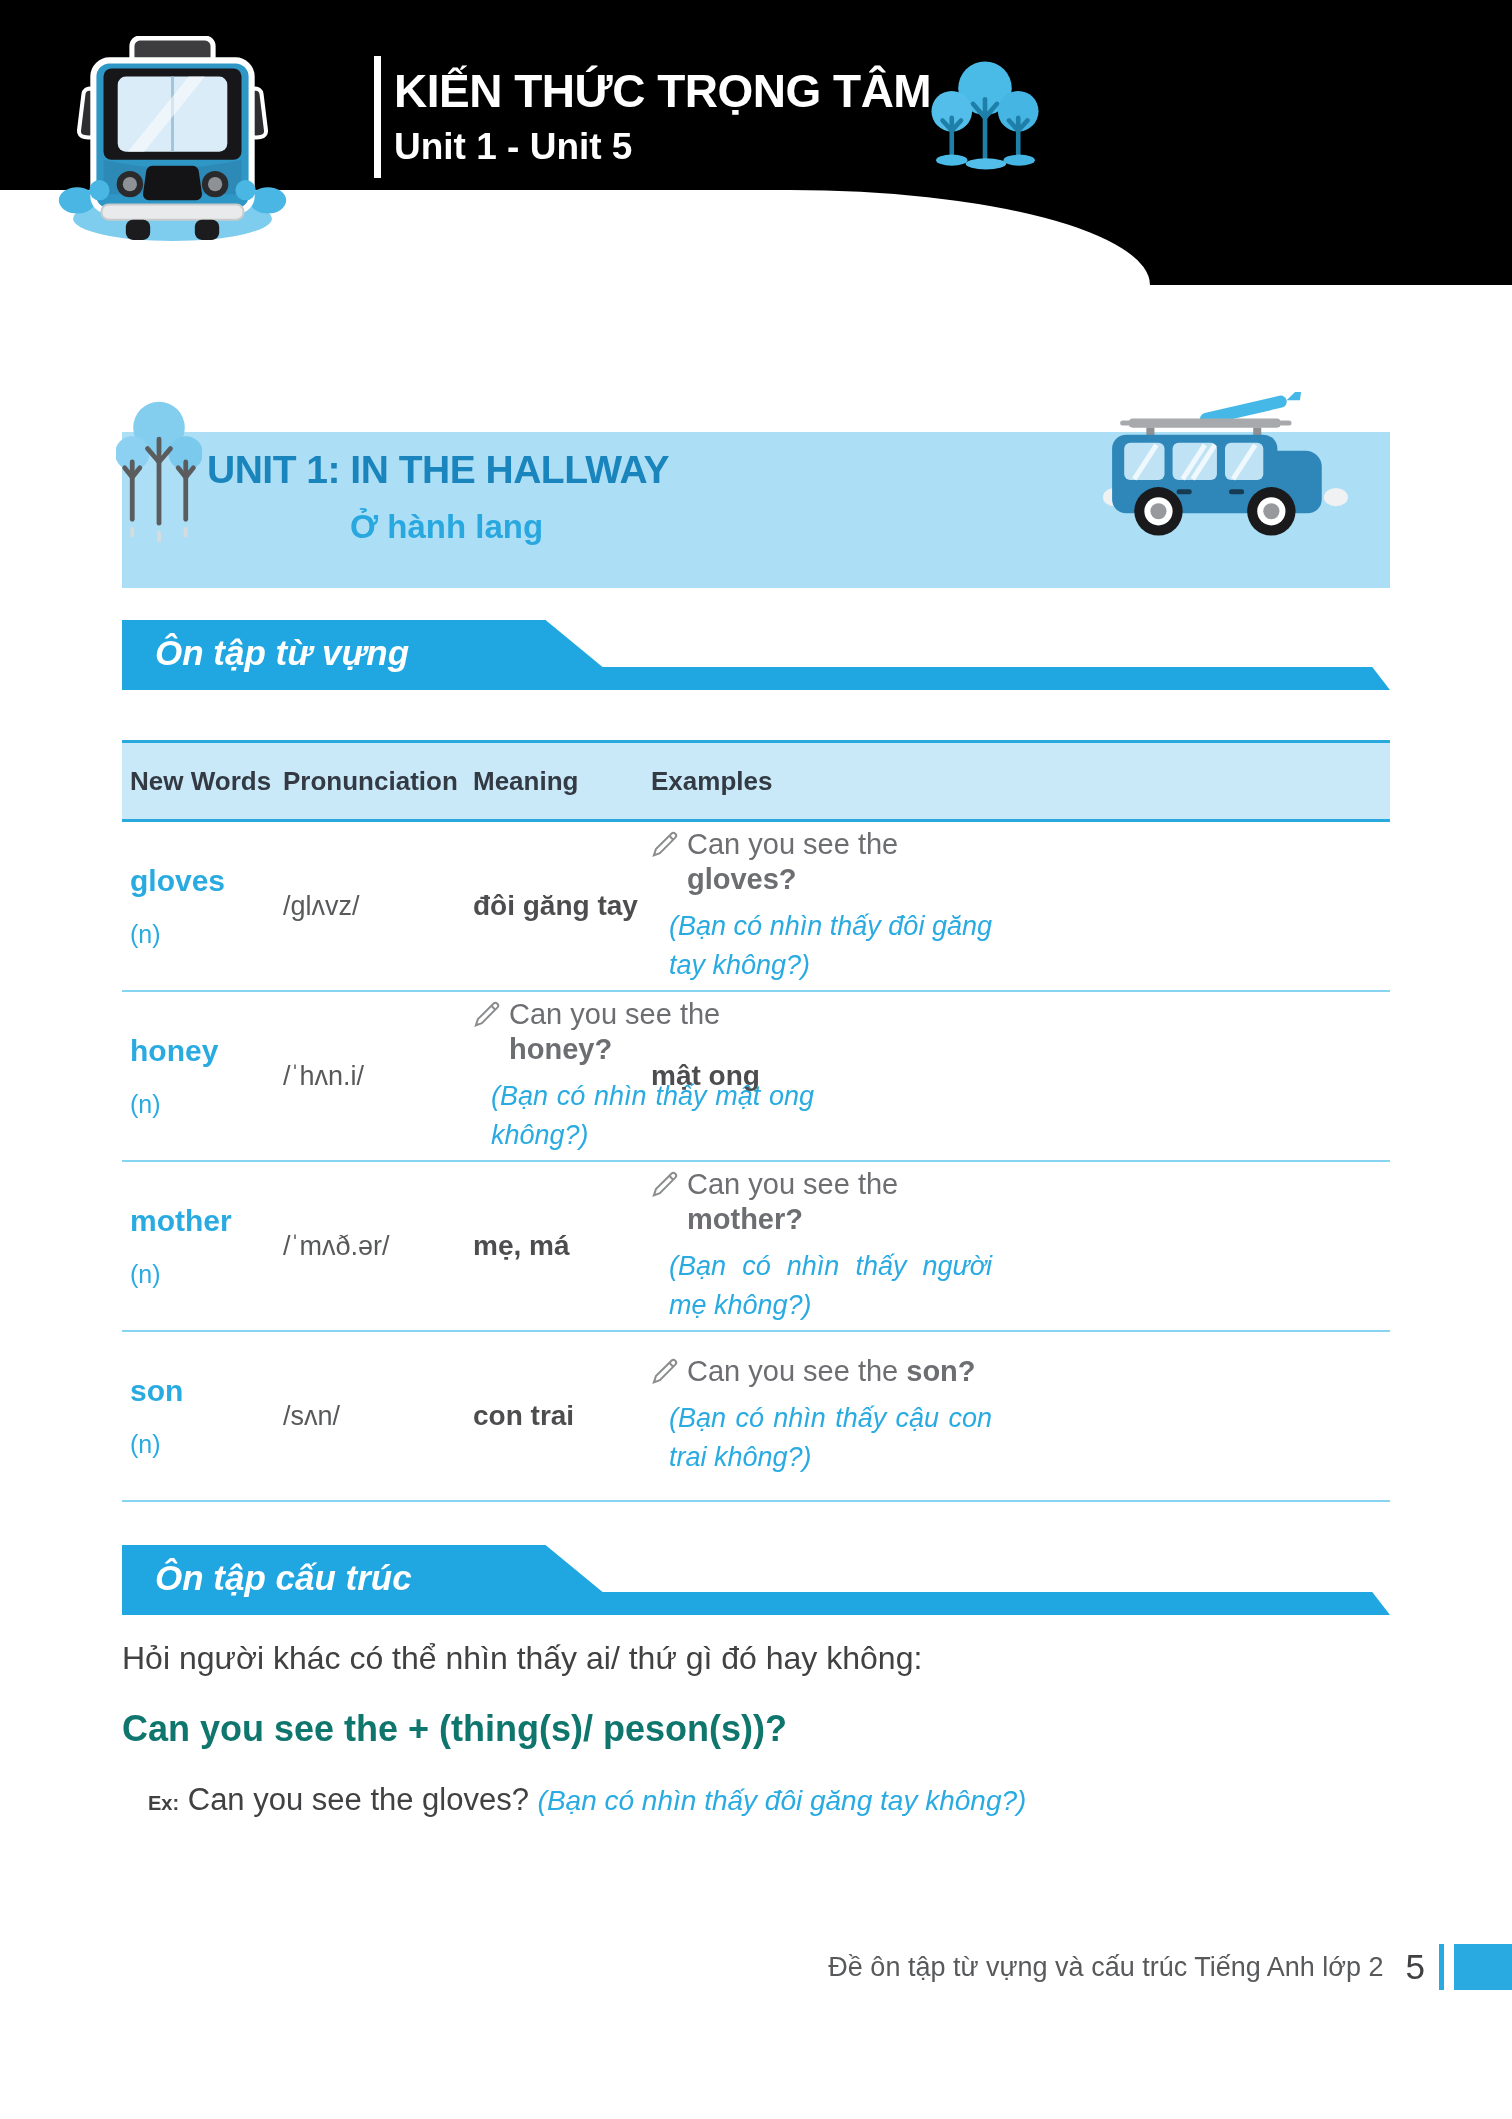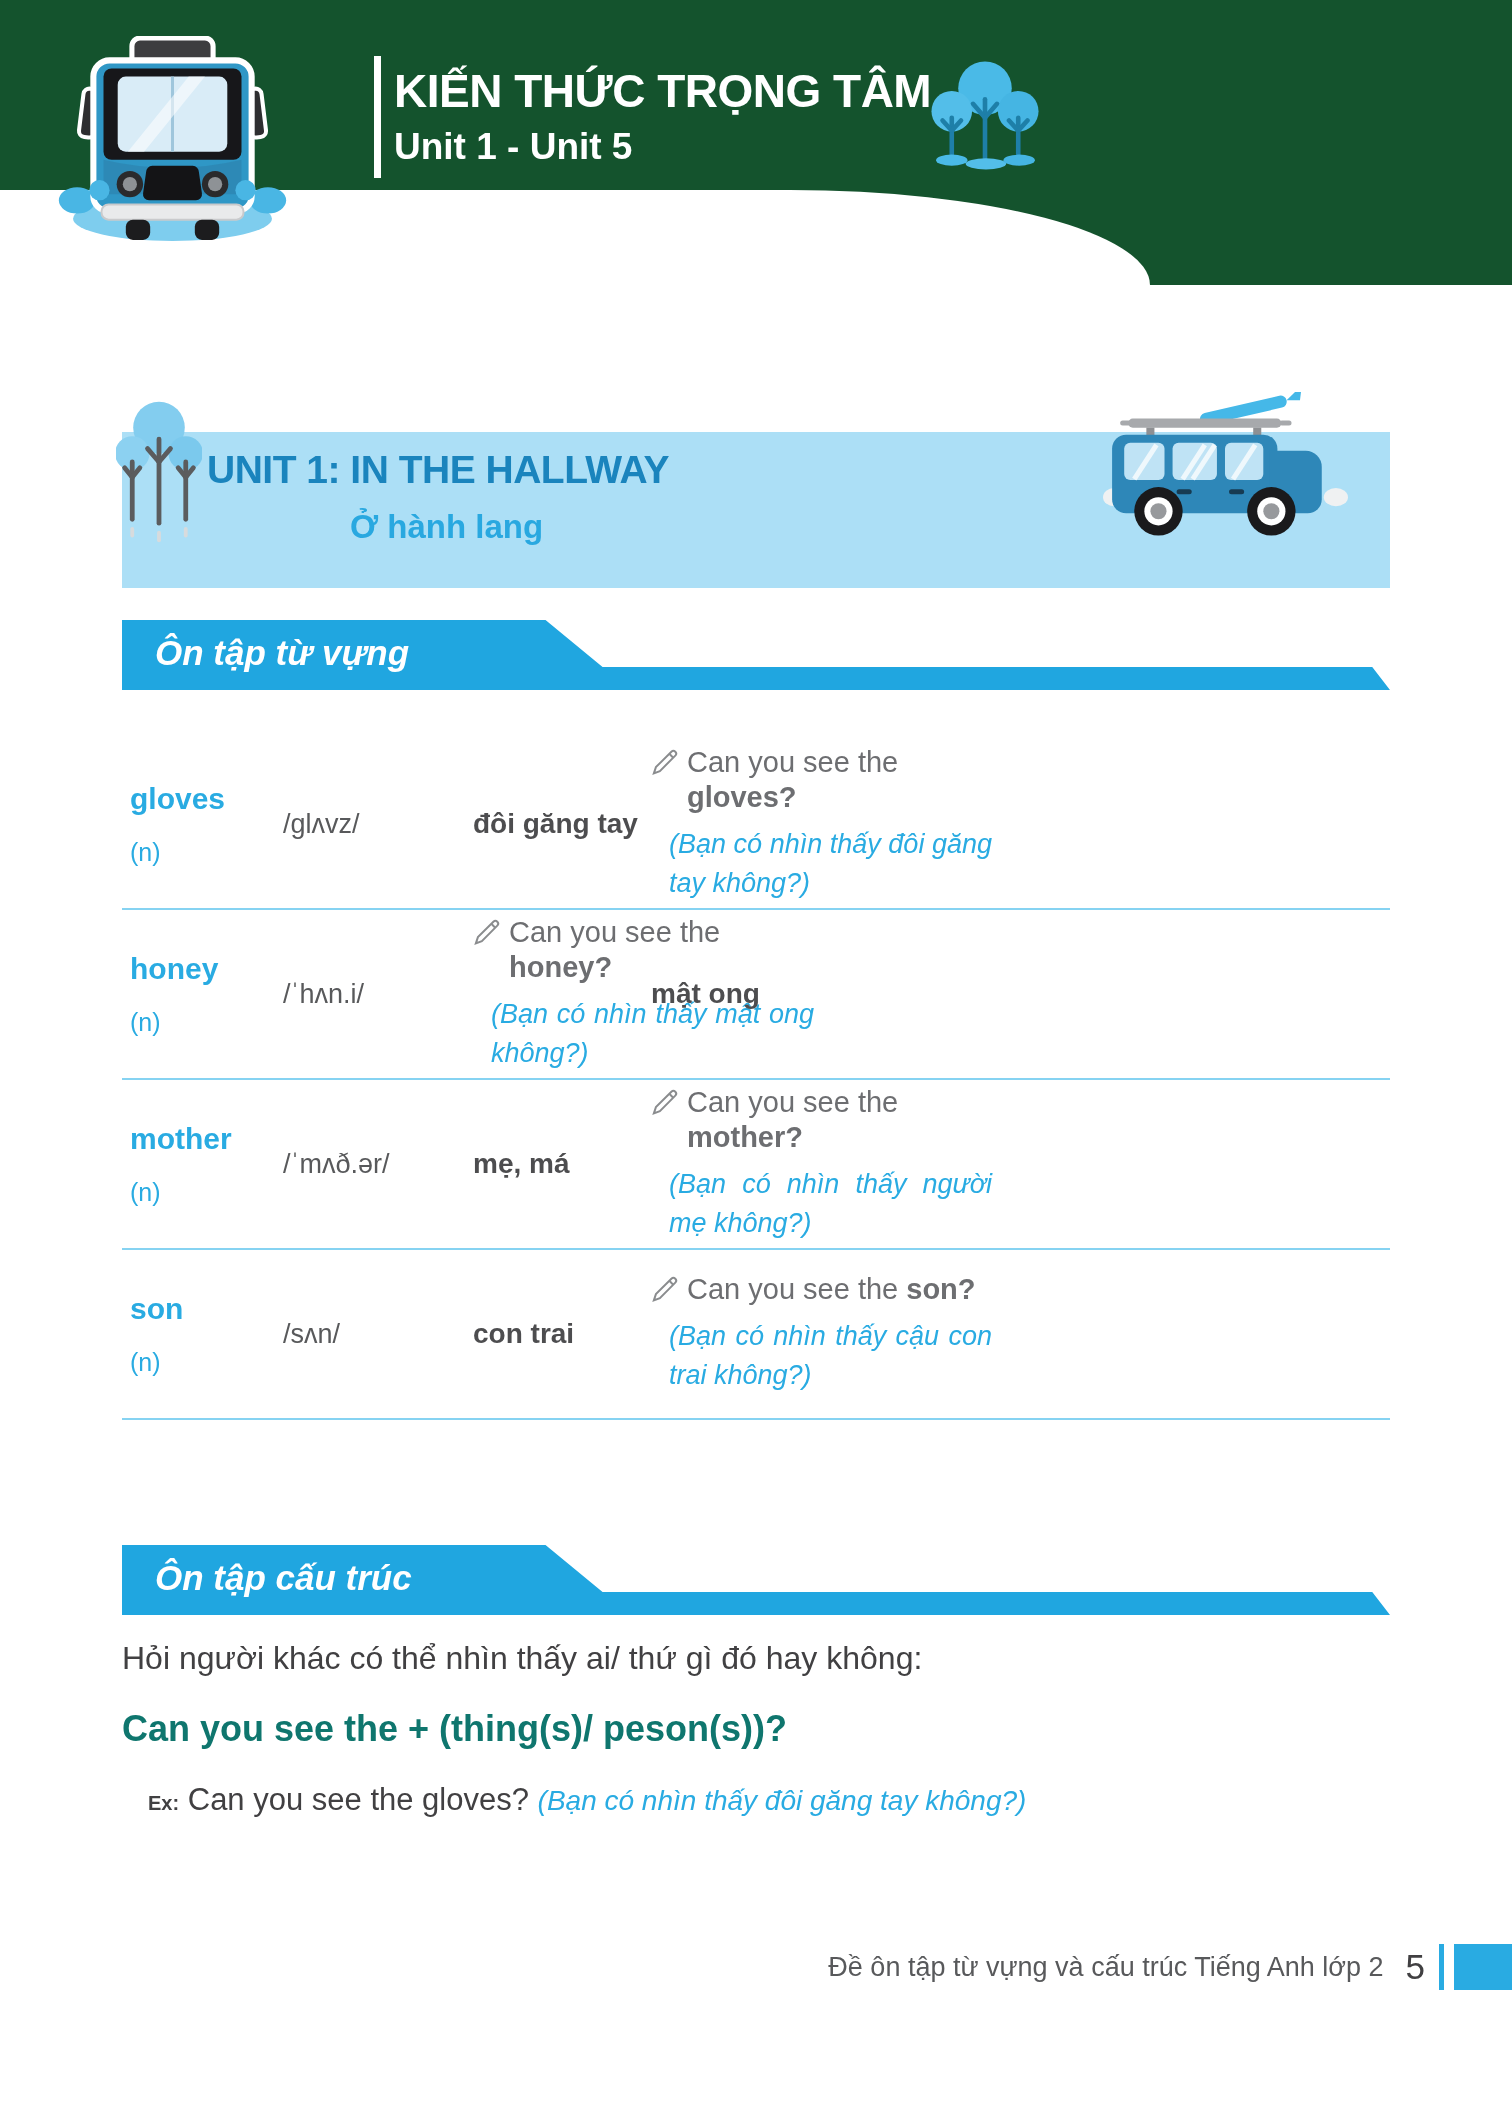--- a/index.html
+++ b/index.html
@@ -4,21 +4,21 @@
 <style>
   * { margin:0; padding:0; box-sizing:border-box; }
   html,body { background:#ffffff; }
   body { font-family:"Liberation Sans","DejaVu Sans",sans-serif; }
   #page {
     position:relative; width:1512px; height:2119px; background:#ffffff;
     overflow:hidden; margin:0 auto;
   }
 
   
-  .header { position:absolute; left:0; top:0; width:1512px; height:285px; background:#14532d; }
+  .header { position:absolute; left:0; top:0; width:1512px; height:285px; background:#000000; }
   .header-notch {
     position:absolute; left:0; top:190px; width:1150px; height:95px;
     background:#ffffff; border-top-right-radius:360px 95px;
   }
   .bus { position:absolute; left:50px; top:36px; width:245px; height:208px; }
   .header-bar { position:absolute; left:374px; top:56px; width:7px; height:122px; background:#ffffff; }
   .page-title {
     position:absolute; left:394px; top:64px; color:#ffffff;
     font-size:46px; font-weight:800; letter-spacing:-0.5px; white-space:nowrap;
   }
@@ -211,20 +211,26 @@
       <circle cx="170" cy="118" r="14" fill="#ffffff"></circle>
       <circle cx="170" cy="118" r="8" fill="#97999C"></circle>
     </svg>
   </div>
 
   <div class="ribbon vocab">
     <div class="ribbon-label">Ôn tập từ vựng</div>
   </div>
 
   <div class="vocab-table">
+    <div class="t-header">
+      <div class="hcell first">New Words</div>
+      <div class="hcell">Pronunciation</div>
+      <div class="hcell">Meaning</div>
+      <div class="hcell">Examples</div>
+    </div>
 
     <div class="t-row">
       <div class="cell first">
         <span class="word">gloves</span>
         <span class="pos">(n)</span>
       </div>
       <div class="cell">
         <span class="pron">/glʌvz/</span>
       </div>
       <div class="cell">

